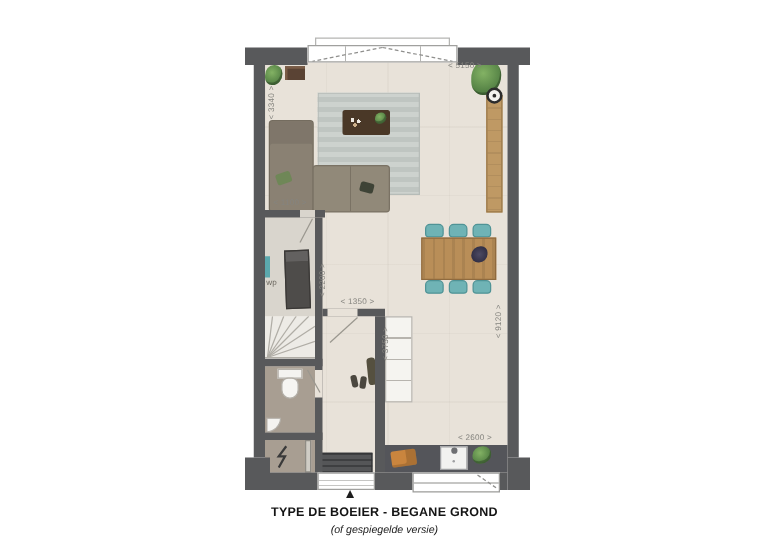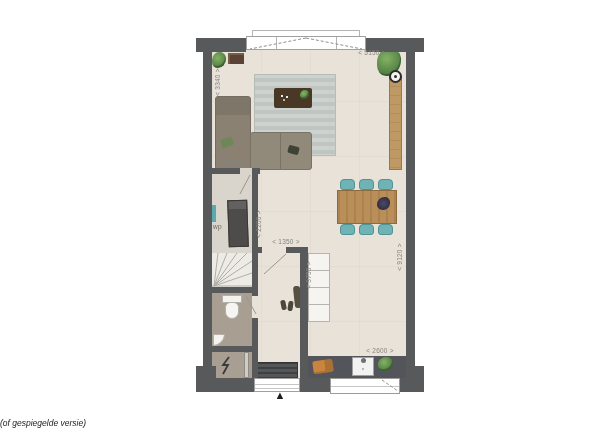--- a/index.html
+++ b/index.html
@@ -15,21 +15,21 @@
        white-space:nowrap;text-align:center;}
   .vdim{transform:rotate(-90deg);transform-origin:center;}
   .blob{position:absolute;background:radial-gradient(circle at 40% 38%,#83b264,#4d7a40 75%);
         border-radius:55% 45% 60% 40%;box-shadow:inset -1px -2px 0 rgba(0,0,0,.25);}
   .chair{position:absolute;width:15px;height:11px;background:#6fb3b5;border:1px solid #4f9396;
          border-radius:4px 4px 3px 3px;box-sizing:border-box;}
   .pillow{position:absolute;border-radius:2px;}
   .shoe{position:absolute;background:#4b473f;border-radius:2px;}
   .title-main{position:absolute;left:0;top:405px;width:615px;text-align:center;
               font-size:10px;font-weight:bold;color:#141414;letter-spacing:.2px;}
-  .title-sub{position:absolute;left:0;top:418px;width:615px;text-align:left;
+  .title-sub{position:absolute;left:0;top:418px;width:615px;text-align:center;
              font-size:8.5px;font-style:italic;color:#222;}
   svg{display:block;}
 </style>
 </head>
 <body>
 
 <div id="stage">
 
   <div class="floor" style="left:212px;top:46px;width:194px;height:332px;"></div>
 
@@ -178,15 +178,16 @@
   <div class="dim" style="left:266px;top:238px;width:40px;">&lt; 1350 &gt;</div>
   <div class="dim vdim" style="left:289px;top:271px;width:40px;">&lt; 3750 &gt;</div>
   <div class="dim vdim" style="left:380px;top:253px;width:40px;">&lt; 9120 &gt;</div>
   <div class="dim" style="left:358px;top:347px;width:44px;">&lt; 2600 &gt;</div>
 
   <div class="dim" style="left:213px;top:223px;width:12px;color:#6b675f;font-size:6.5px;text-align:left;">wp</div>
 
   <div class="abs" style="left:268px;top:389px;width:24px;height:12px;font-size:11px;line-height:12px;
               color:#1c1c1c;text-align:center;">▲</div>
 
+  <div class="title-main">TYPE DE BOEIER - BEGANE GROND</div>
   <div class="title-sub">(of gespiegelde versie)</div>
 
 </div>
 
 </body></html>

